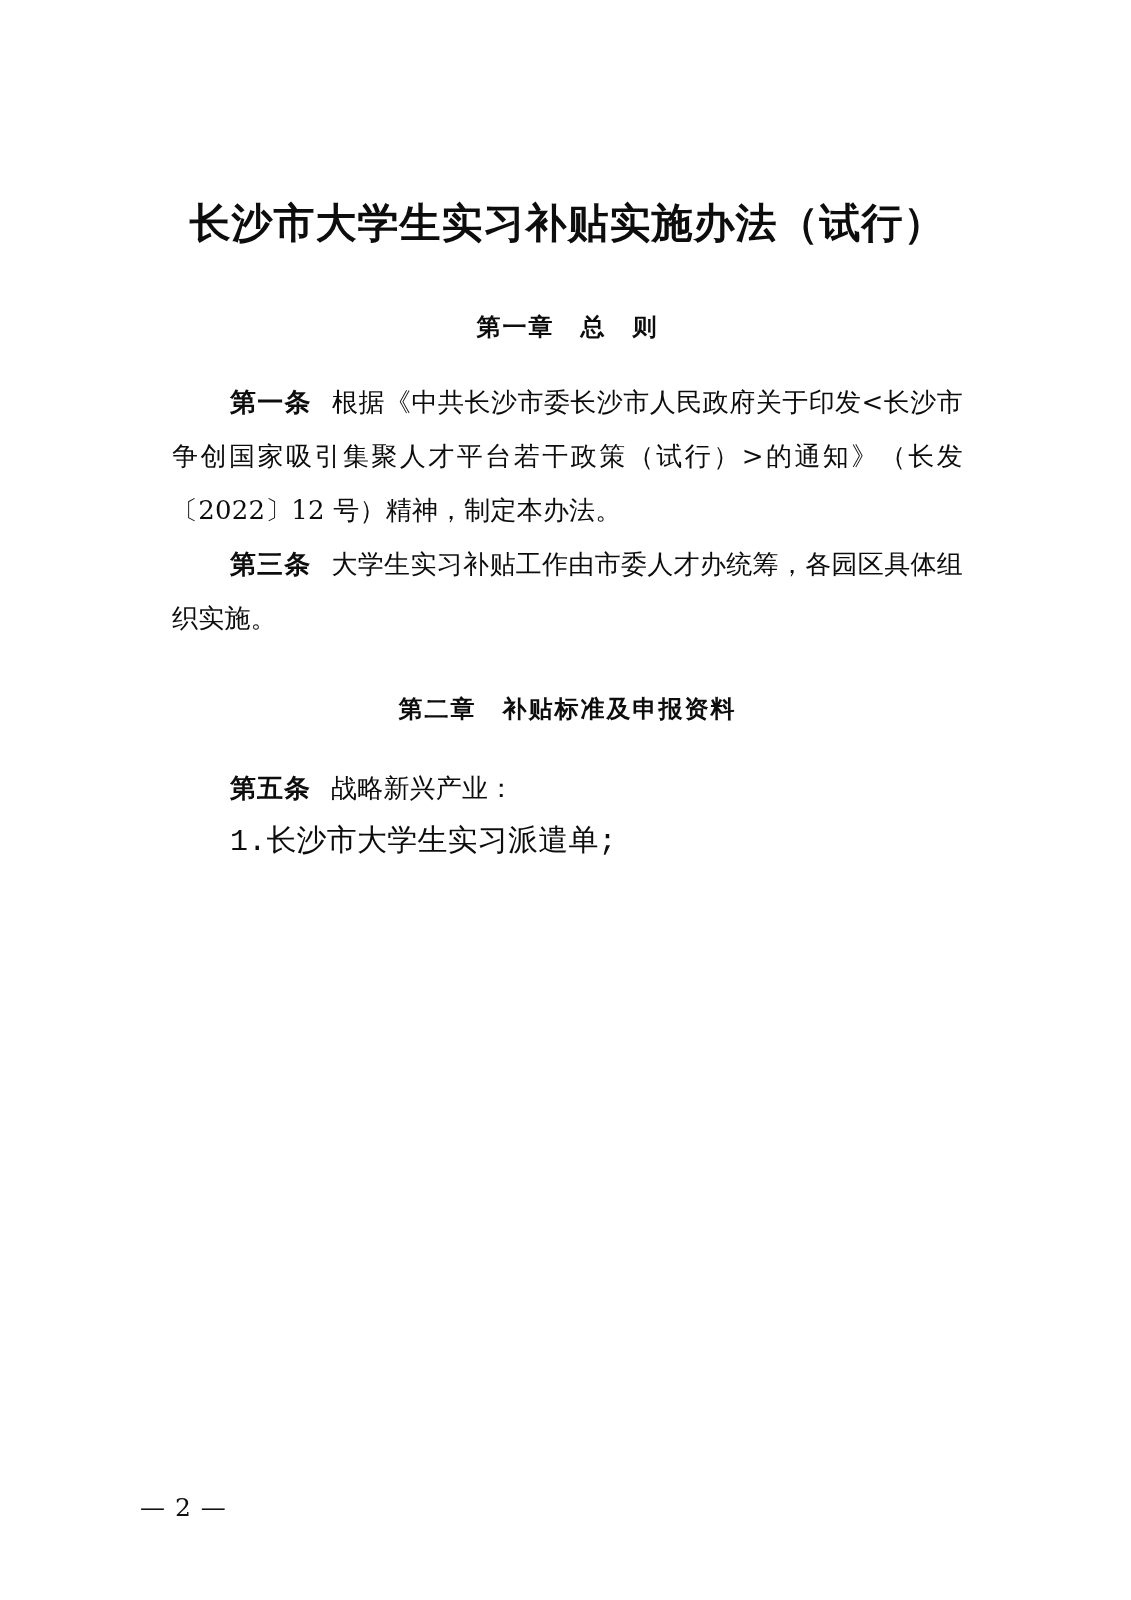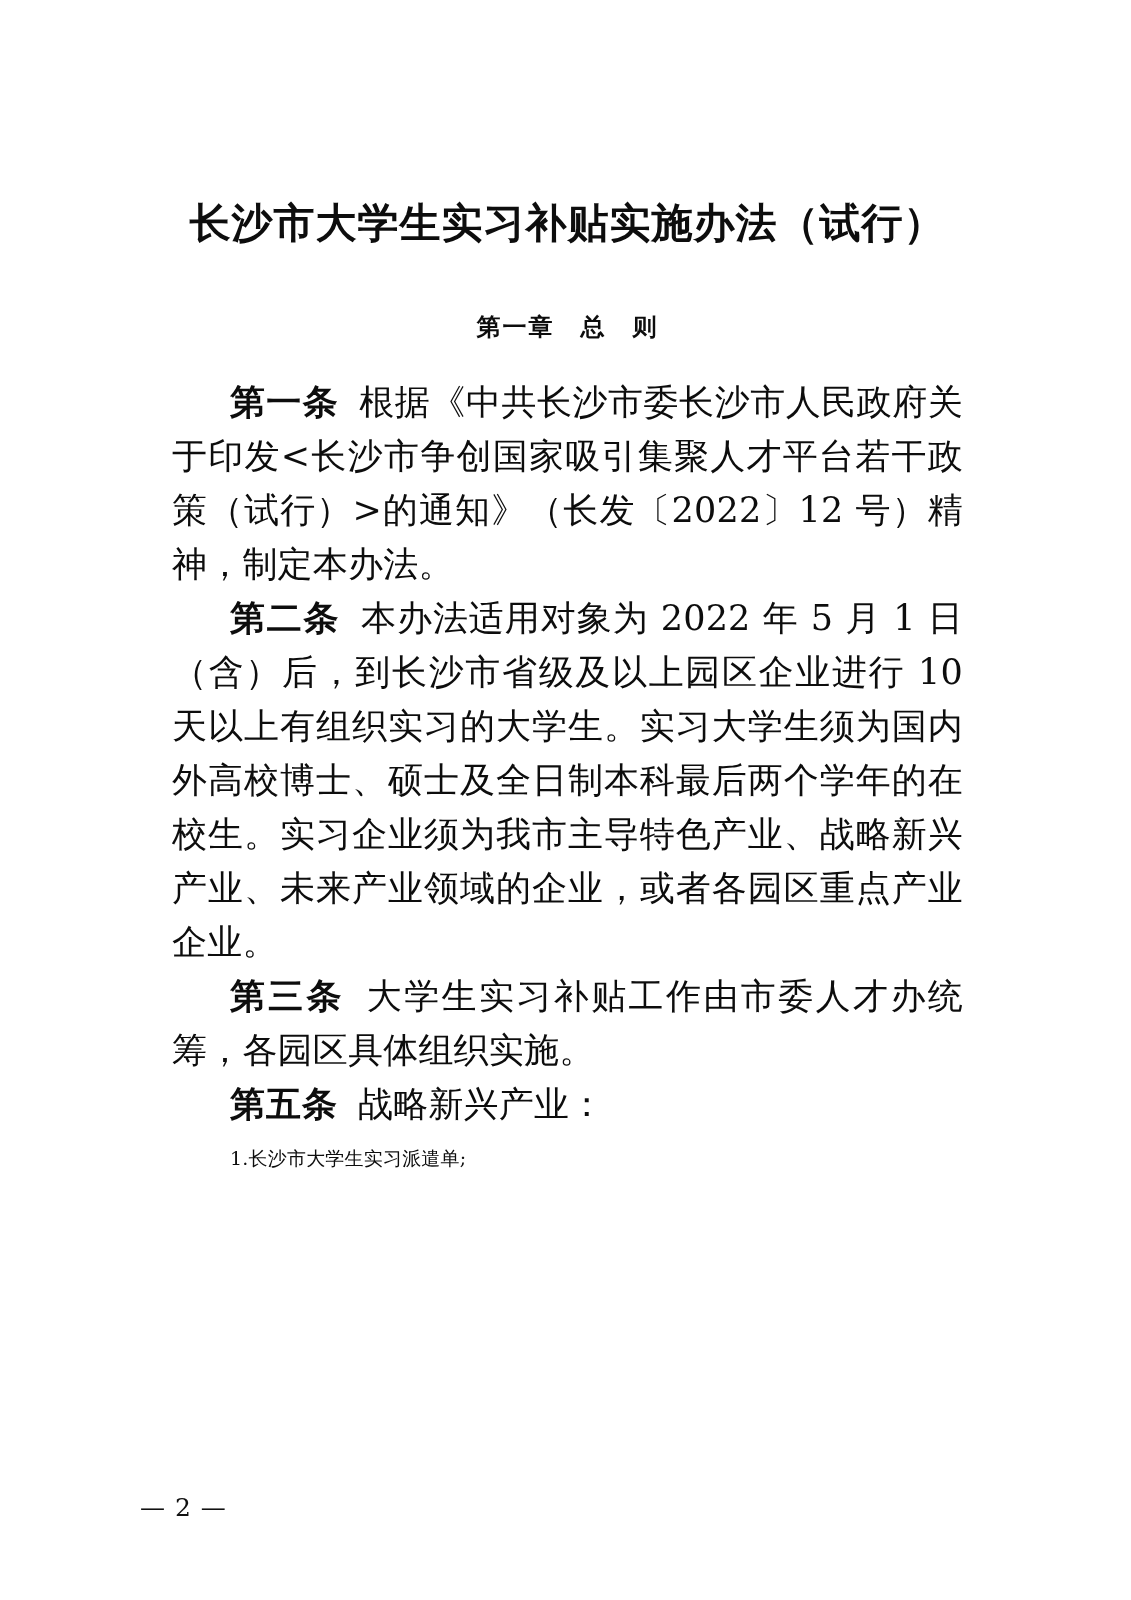--- a/index.html
+++ b/index.html
@@ -38,42 +38,43 @@
     font-weight: 700;
     line-height: 1.5;
     margin: 0 0 30px 0;
     letter-spacing: 2px;
   }
   .chapter-heading.second {
     margin-top: 46px;
     margin-bottom: 34px;
   }
   p.body-text {
-    font-size: 35px;
+    font-size: 26px;
     line-height: 54px;
     margin: 0;
     text-align: justify;
     text-justify: inter-ideograph;
     text-indent: 58px;
     letter-spacing: 0.2px;
   }
   p.body-text .artnum {
     font-weight: 700;
     letter-spacing: 1px;
   }
   p.body-text .gap {
     display: inline-block;
     width: 20px;
   }
   p.list-item {
-    font-size: 19px;
+    font-size: 30px;
     line-height: 54px;
     margin: 0;
     text-indent: 58px;
     letter-spacing: 0.2px;
+    font-family: Liberation Mono, monospace;
   }
   .page-number {
     position: absolute;
     left: 140px;
     bottom: 78px;
     font-size: 25px;
     letter-spacing: 1px;
     color: #111;
   }
 </style>
@@ -81,24 +82,24 @@
 <body>
 
 <div class="page">
 
   <h1 class="doc-title">长沙市大学生实习补贴实施办法（试行）</h1>
 
   <h2 class="chapter-heading">第一章　总　则</h2>
 
   <p class="body-text"><span class="artnum">第一条</span><span class="gap"></span><span>根据《中共长沙市委长沙市人民政府关于印发&lt;长沙市争创国家吸引集聚人才平台若干政策（试行）&gt;的通知》（长发〔2022〕12 号）精神，制定本办法。</span></p>
 
-  <p class="body-text"><span class="artnum">第二条</span><span class="gap"></span><span>本办法适用对象为 2022 年 5 月 1 日（含）后，到长沙市省级及以上园区企业进行 10 天以上有组织实习的大学生。实习大学生须为国内外高校博士、硕士及全日制本科最后两个学年的在校生。实习企业须为我市主导特色产业、战略新兴产业、未来产业领域的企业，或者各园区重点产业企业。</span></p>
 
   <p class="body-text"><span class="artnum">第三条</span><span class="gap"></span><span>大学生实习补贴工作由市委人才办统筹，各园区具体组织实施。</span></p>
 
+  <h2 class="chapter-heading second">第二章　补贴标准及申报资料</h2>
 
 
   <p class="body-text"><span class="artnum">第五条</span><span class="gap"></span><span>战略新兴产业：</span></p>
 
   <p class="list-item">1.长沙市大学生实习派遣单;</p>
 
   <div class="page-number">— 2 —</div>
 
 </div>
 

